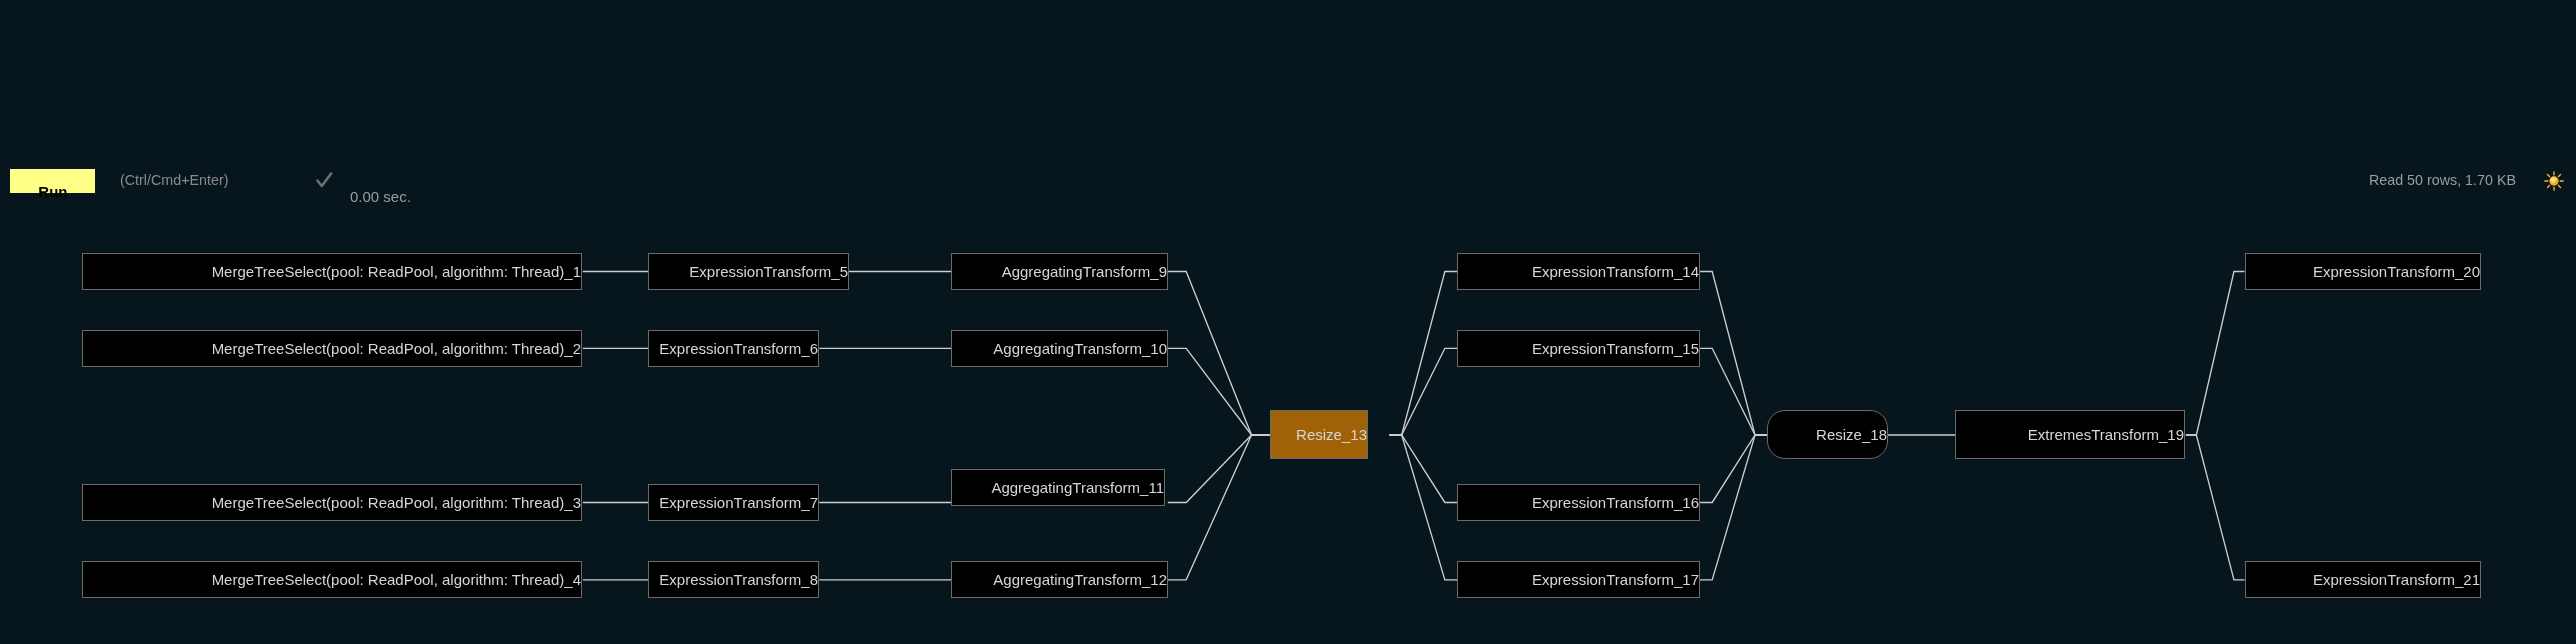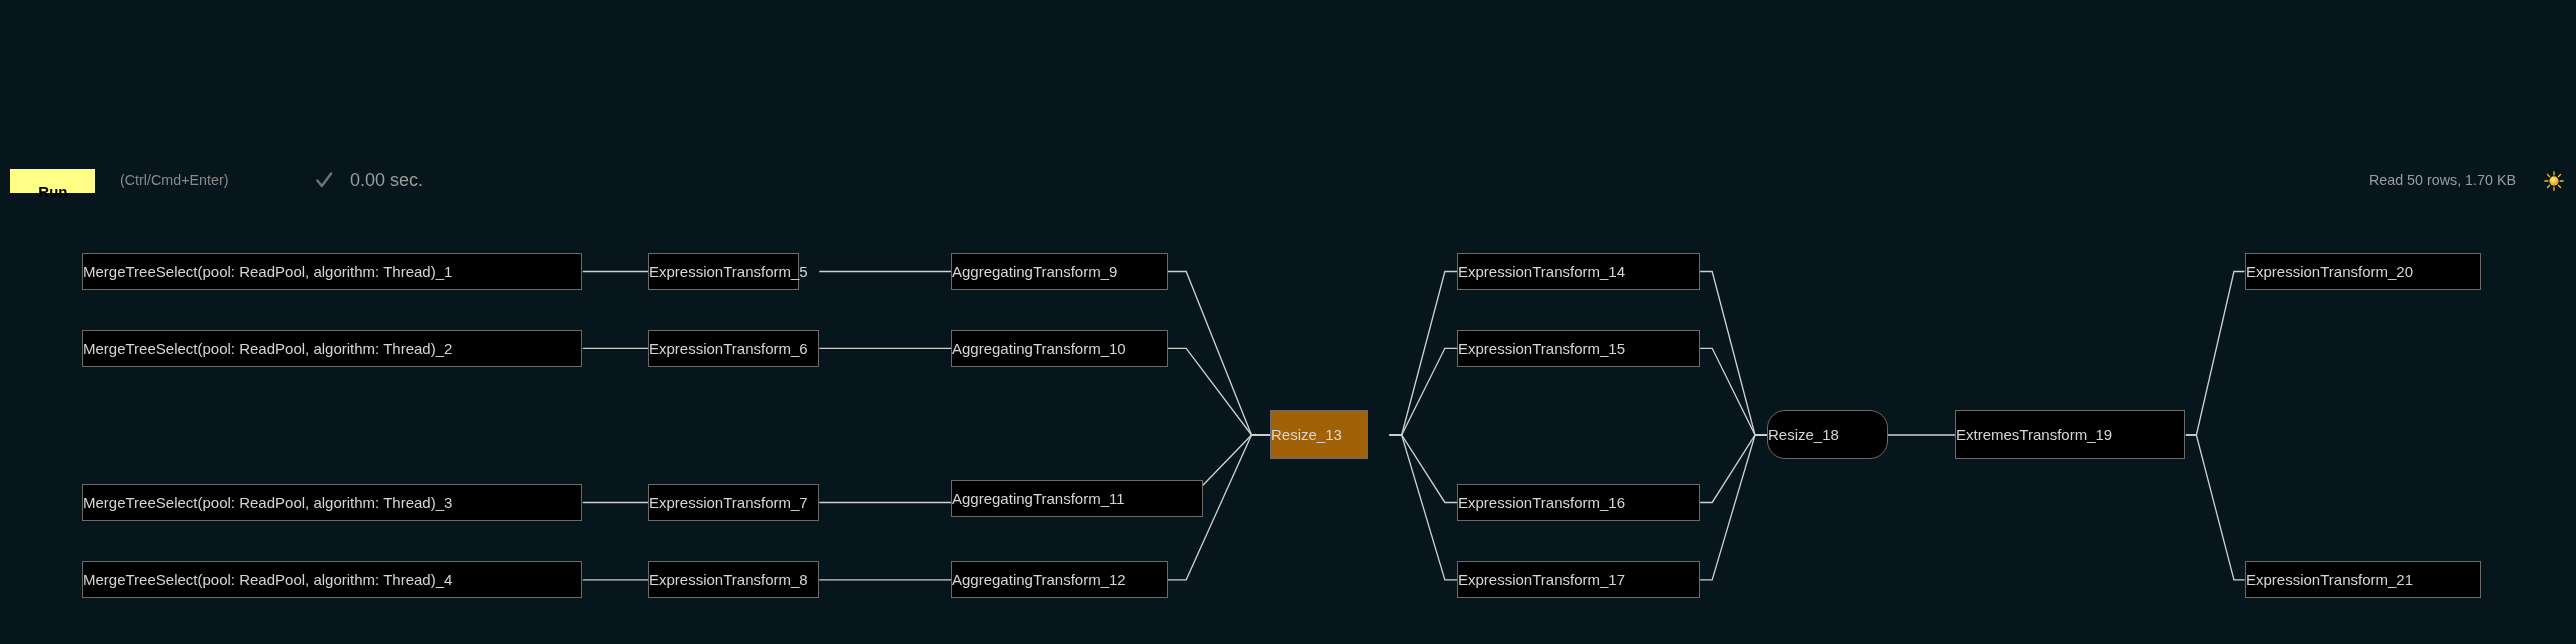--- a/index.html
+++ b/index.html
@@ -63,41 +63,41 @@
     padding:12px;
   }
   .hint{
     position:absolute;left:120px;top:5px;
     color:#8a8a8a;font-size:14.3px;line-height:21px;white-space:nowrap;
   }
   .check-icon{
     position:absolute;left:313px;top:4.4px;width:22px;height:22px;
   }
   .elapsed{
-    position:absolute;left:350px;top:5px;
-    color:#9c9c9c;font-size:18px;line-height:21px;white-space:nowrap;text-align:right;
+    position:absolute;left:350px;top:21px;
+    color:#9c9c9c;font-size:15px;line-height:21px;white-space:nowrap;text-align:right;
   }
   .stats{
     position:absolute;right:60px;top:5px;
     color:#9c9c9c;font-size:14.3px;line-height:21px;white-space:nowrap;
     text-align:right;
   }
   .theme-toggle{
     position:absolute;right:12px;top:5.5px;width:20px;height:20px;cursor:pointer;
   }
 
   
   .graph{position:absolute;left:0;top:0;width:2576px;height:644px;}
   .edges{position:absolute;left:0;top:0;width:2576px;height:644px;}
   .node{
     position:absolute;
     background:#000;
     border:0.8px solid #6b6b6b;
     box-sizing:border-box;
-    display:flex;align-items:center;justify-content:flex-start;
+    display:flex;align-items:center;justify-content:flex-end;
     color:#d6d6d6;
     font-size:15px;
     white-space:nowrap;
     cursor:default;
   }
 </style>
 </head>
 <body>
 
 <div class="page">
@@ -169,39 +169,39 @@
         </div>
         <div class="node" style="left: 82px; top: 330px; width: 500px; height: 37px; background: rgb(0, 0, 0); border-color: rgb(107, 107, 107); color: rgb(214, 214, 214);">
           <span>MergeTreeSelect(pool: ReadPool, algorithm: Thread)_2</span>
         </div>
         <div class="node" style="left: 82px; top: 484px; width: 500px; height: 37px; background: rgb(0, 0, 0); border-color: rgb(107, 107, 107); color: rgb(214, 214, 214);">
           <span>MergeTreeSelect(pool: ReadPool, algorithm: Thread)_3</span>
         </div>
         <div class="node" style="left: 82px; top: 561px; width: 500px; height: 37px; background: rgb(0, 0, 0); border-color: rgb(107, 107, 107); color: rgb(214, 214, 214);">
           <span>MergeTreeSelect(pool: ReadPool, algorithm: Thread)_4</span>
         </div>
-        <div class="node" style="left: 648px; top: 253px; width: 151px; height: 37px; background: rgb(0, 0, 0); border-color: rgb(107, 107, 107); color: rgb(214, 214, 214);">
+        <div class="node" style="left: 648px; top: 253px; width: 201px; height: 37px; background: rgb(0, 0, 0); border-color: rgb(107, 107, 107); color: rgb(214, 214, 214);">
           <span>ExpressionTransform_5</span>
         </div>
         <div class="node" style="left: 648px; top: 330px; width: 171px; height: 37px; background: rgb(0, 0, 0); border-color: rgb(107, 107, 107); color: rgb(214, 214, 214);">
           <span>ExpressionTransform_6</span>
         </div>
         <div class="node" style="left: 648px; top: 484px; width: 171px; height: 37px; background: rgb(0, 0, 0); border-color: rgb(107, 107, 107); color: rgb(214, 214, 214);">
           <span>ExpressionTransform_7</span>
         </div>
         <div class="node" style="left: 648px; top: 561px; width: 171px; height: 37px; background: rgb(0, 0, 0); border-color: rgb(107, 107, 107); color: rgb(214, 214, 214);">
           <span>ExpressionTransform_8</span>
         </div>
         <div class="node" style="left: 951px; top: 253px; width: 217px; height: 37px; background: rgb(0, 0, 0); border-color: rgb(107, 107, 107); color: rgb(214, 214, 214);">
           <span>AggregatingTransform_9</span>
         </div>
         <div class="node" style="left: 951px; top: 330px; width: 217px; height: 37px; background: rgb(0, 0, 0); border-color: rgb(107, 107, 107); color: rgb(214, 214, 214);">
           <span>AggregatingTransform_10</span>
         </div>
-        <div class="node" style="left: 951px; top: 480px; width: 252px; height: 37px; background: rgb(0, 0, 0); border-color: rgb(107, 107, 107); color: rgb(214, 214, 214);">
+        <div class="node" style="left: 951px; top: 469px; width: 214px; height: 37px; background: rgb(0, 0, 0); border-color: rgb(107, 107, 107); color: rgb(214, 214, 214);">
           <span>AggregatingTransform_11</span>
         </div>
         <div class="node" style="left: 951px; top: 561px; width: 217px; height: 37px; background: rgb(0, 0, 0); border-color: rgb(107, 107, 107); color: rgb(214, 214, 214);">
           <span>AggregatingTransform_12</span>
         </div>
         <div class="node" style="left: 1270px; top: 410px; width: 98px; height: 49px; background: #a16207; border-color: rgb(107, 107, 107); color: rgb(214, 214, 214);">
           <span>Resize_13</span>
         </div>
         <div class="node" style="left: 1457px; top: 253px; width: 243px; height: 37px; background: rgb(0, 0, 0); border-color: rgb(107, 107, 107); color: rgb(214, 214, 214);">
           <span>ExpressionTransform_14</span>

